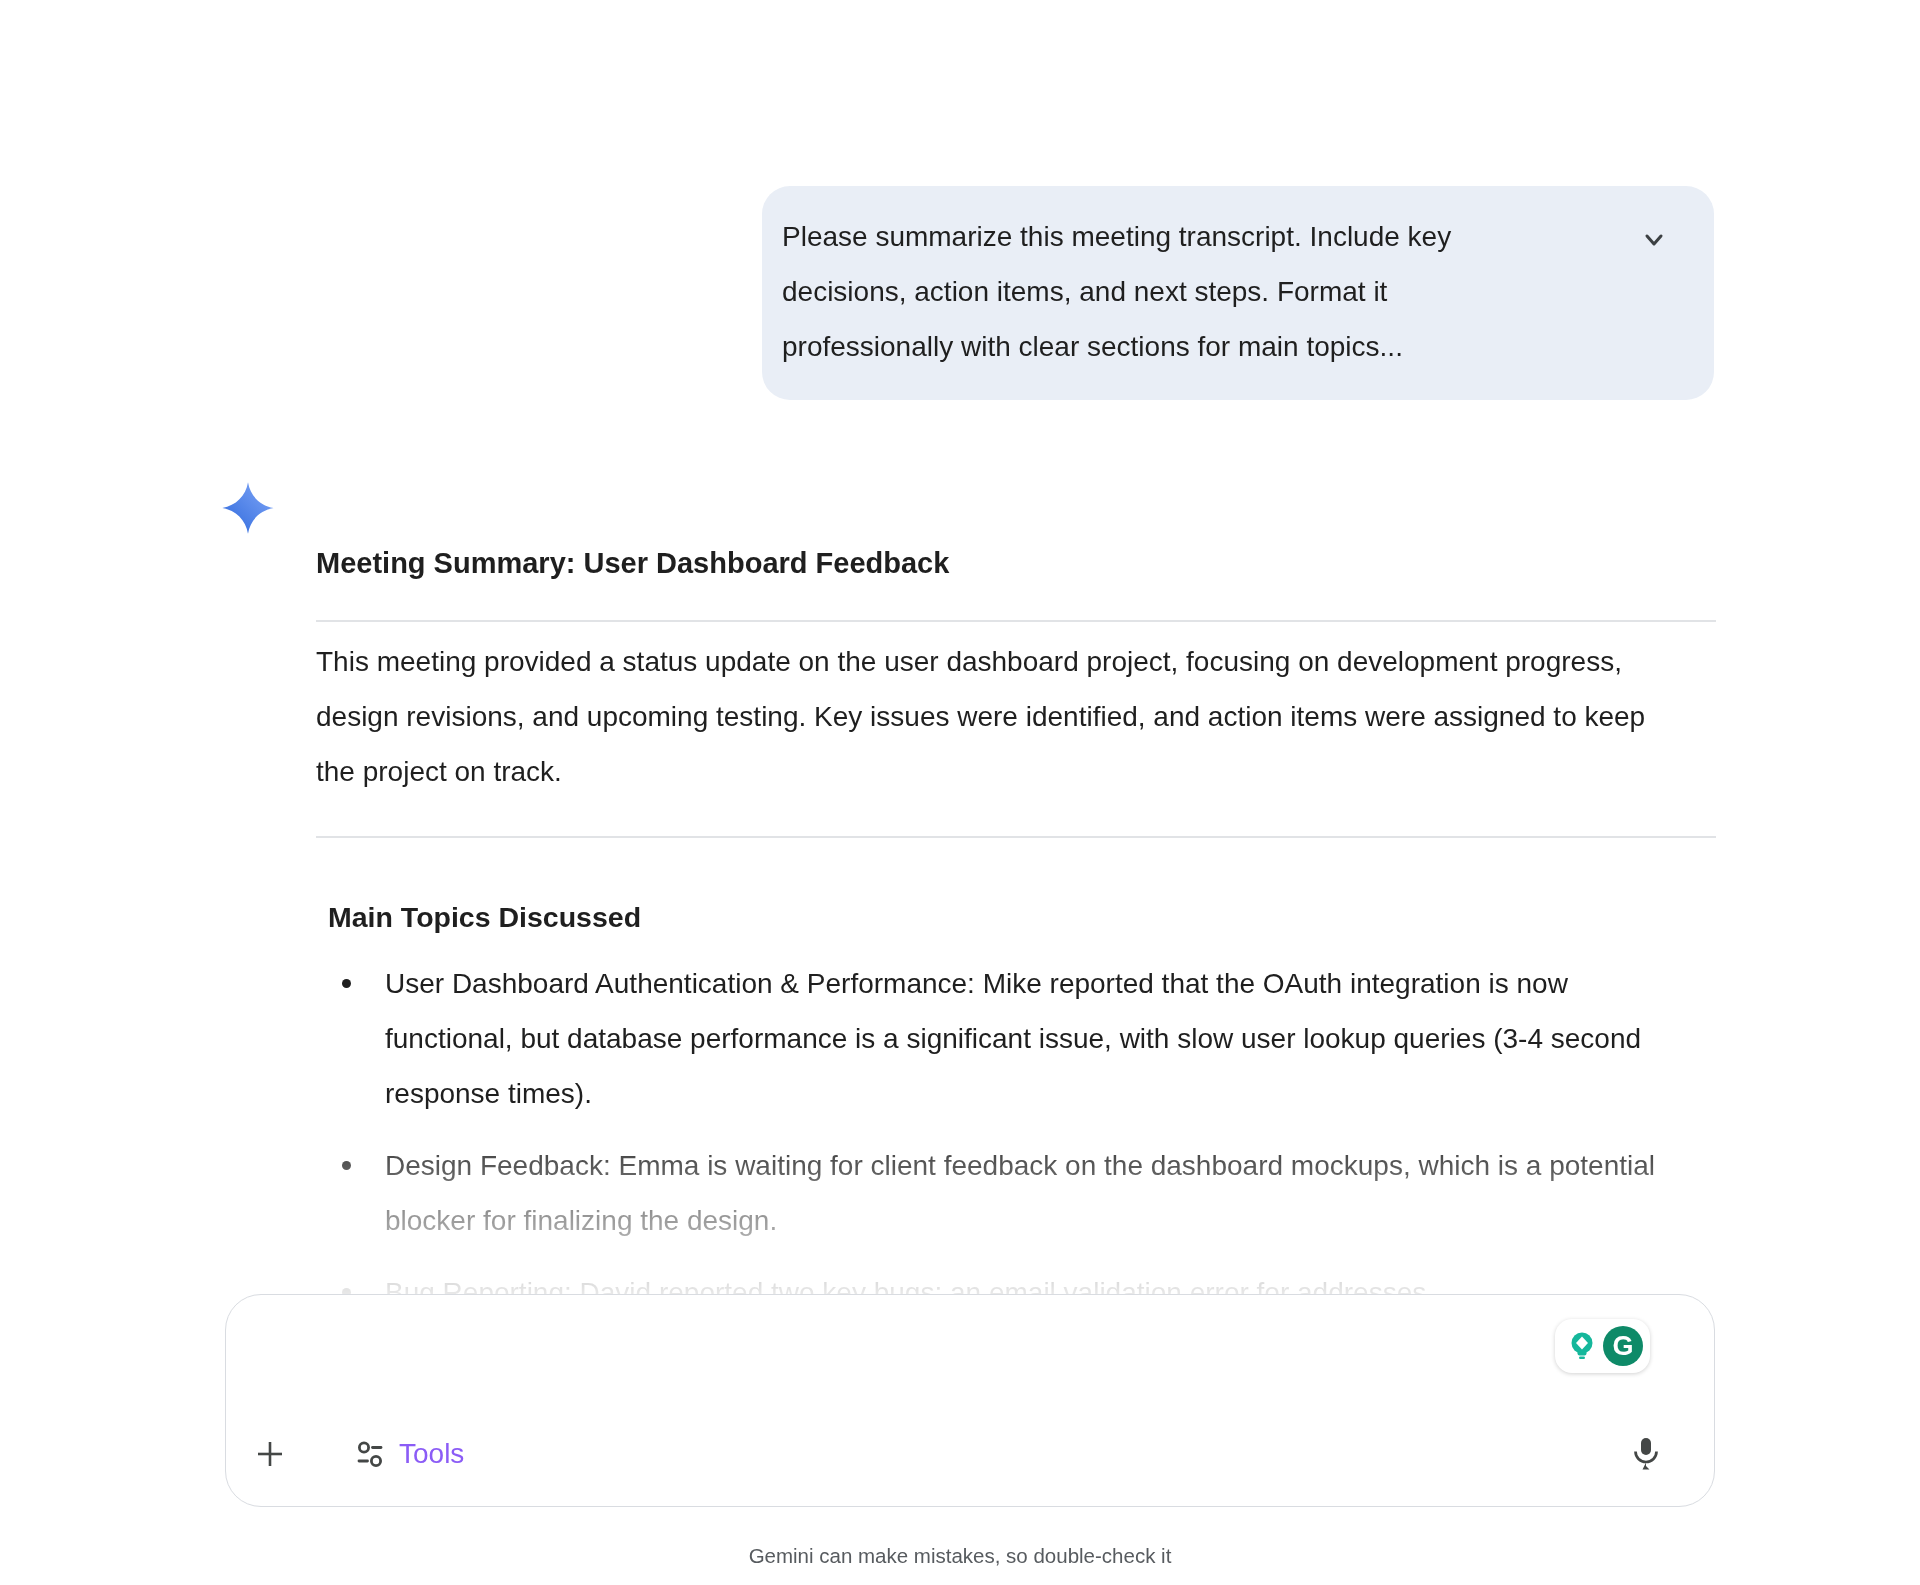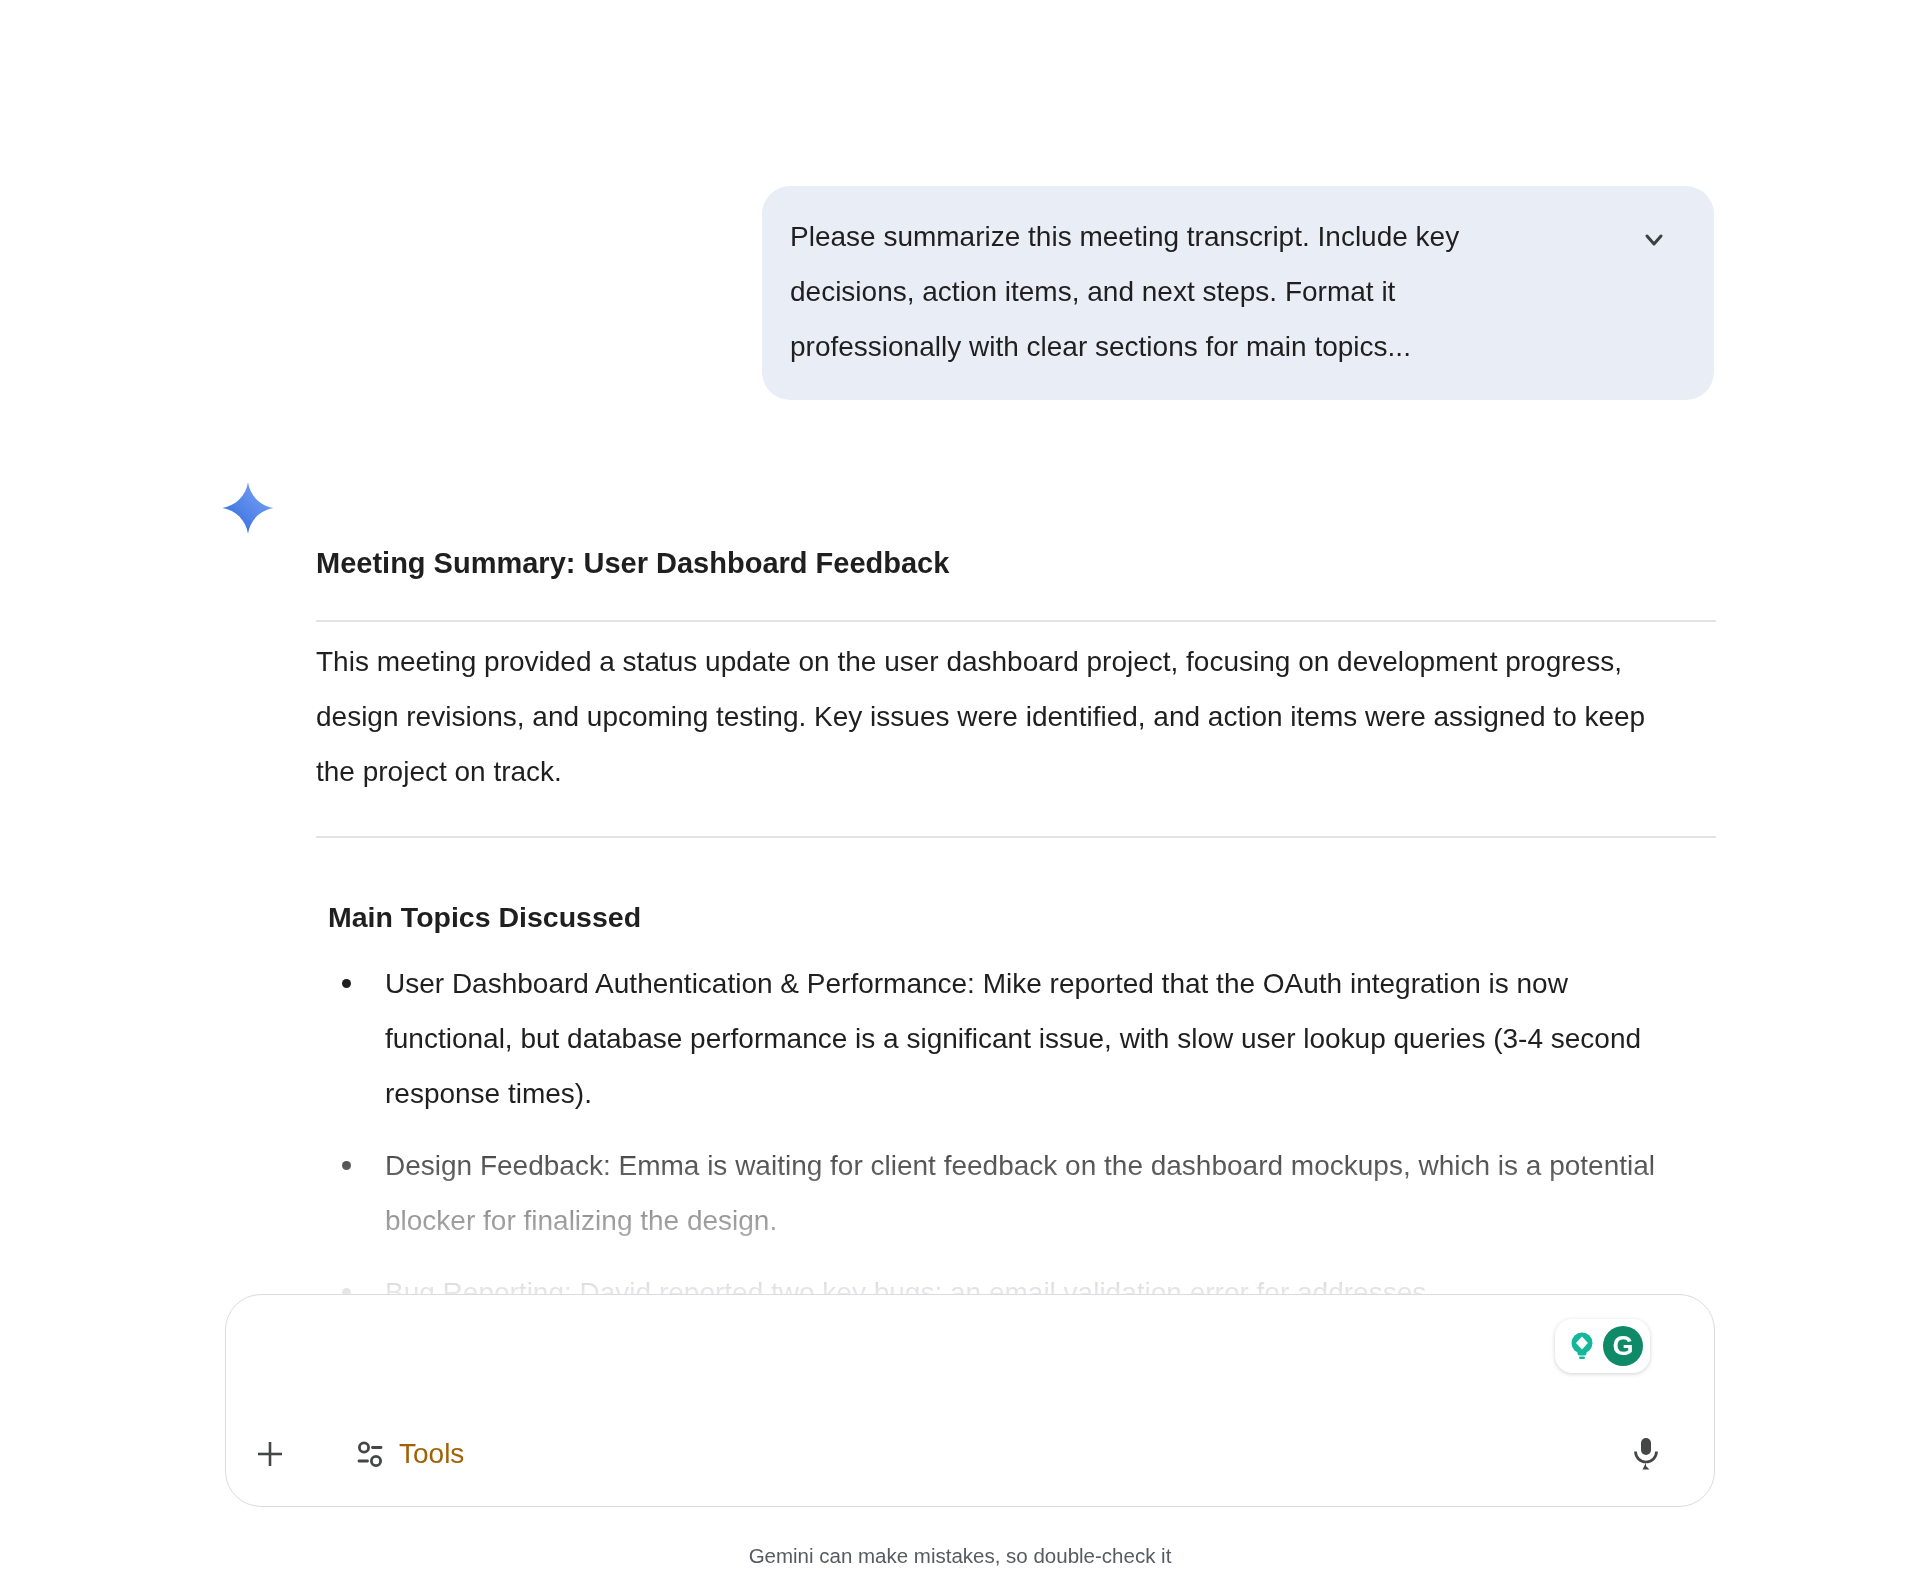--- a/index.html
+++ b/index.html
@@ -8,21 +8,21 @@
     width: 1920px; height: 1585px; position: relative; overflow: hidden;
     font-family: "Liberation Sans", "DejaVu Sans", sans-serif;
     color: #1f1f1f;
   }
   .stage { position: absolute; inset: 0; }
 
   
   .user-bubble {
     position: absolute; left: 762px; top: 186px; width: 952px; min-height: 209px;
     background: #e9eef6; border-radius: 28px;
-    padding: 23px 149px 26px 28px;
+    padding: 23px 149px 26px 20px;
   }
   .user-bubble p { font-size: 28px; line-height: 55px; color: #1f1f1f; }
   .collapse-btn {
     position: absolute; right: 42px; top: 36px; width: 36px; height: 36px;
     background: transparent; border: none; cursor: pointer;
     display: flex; align-items: center; justify-content: center;
   }
 
   
   .sparkle { position: absolute; left: 220px; top: 480px; width: 56px; height: 56px; }
@@ -95,21 +95,21 @@
   .icon-btn {
     background: transparent; border: none; cursor: pointer;
     display: flex; align-items: center; justify-content: center;
     width: 56px; height: 56px; border-radius: 50%;
   }
   .tools-btn {
     margin-left: 46px; background: transparent; border: none; cursor: pointer;
     display: flex; align-items: center; gap: 13px; height: 56px; padding: 0 10px;
     border-radius: 28px;
   }
-  .tools-btn span { font-size: 28px; color: #a16207; font-family: "Liberation Sans", "DejaVu Sans", sans-serif; }
+  .tools-btn span { font-size: 28px; color: #8b5cf6; font-family: "Liberation Sans", "DejaVu Sans", sans-serif; }
   .mic-btn { margin-left: auto; margin-right: 24px; }
 
   
   .footer-note {
     position: absolute; left: 0; top: 1544px; width: 1920px; text-align: center;
     font-size: 20.5px; color: #575b5f; z-index: 5;
   }
 </style>
 </head>
 <body>

